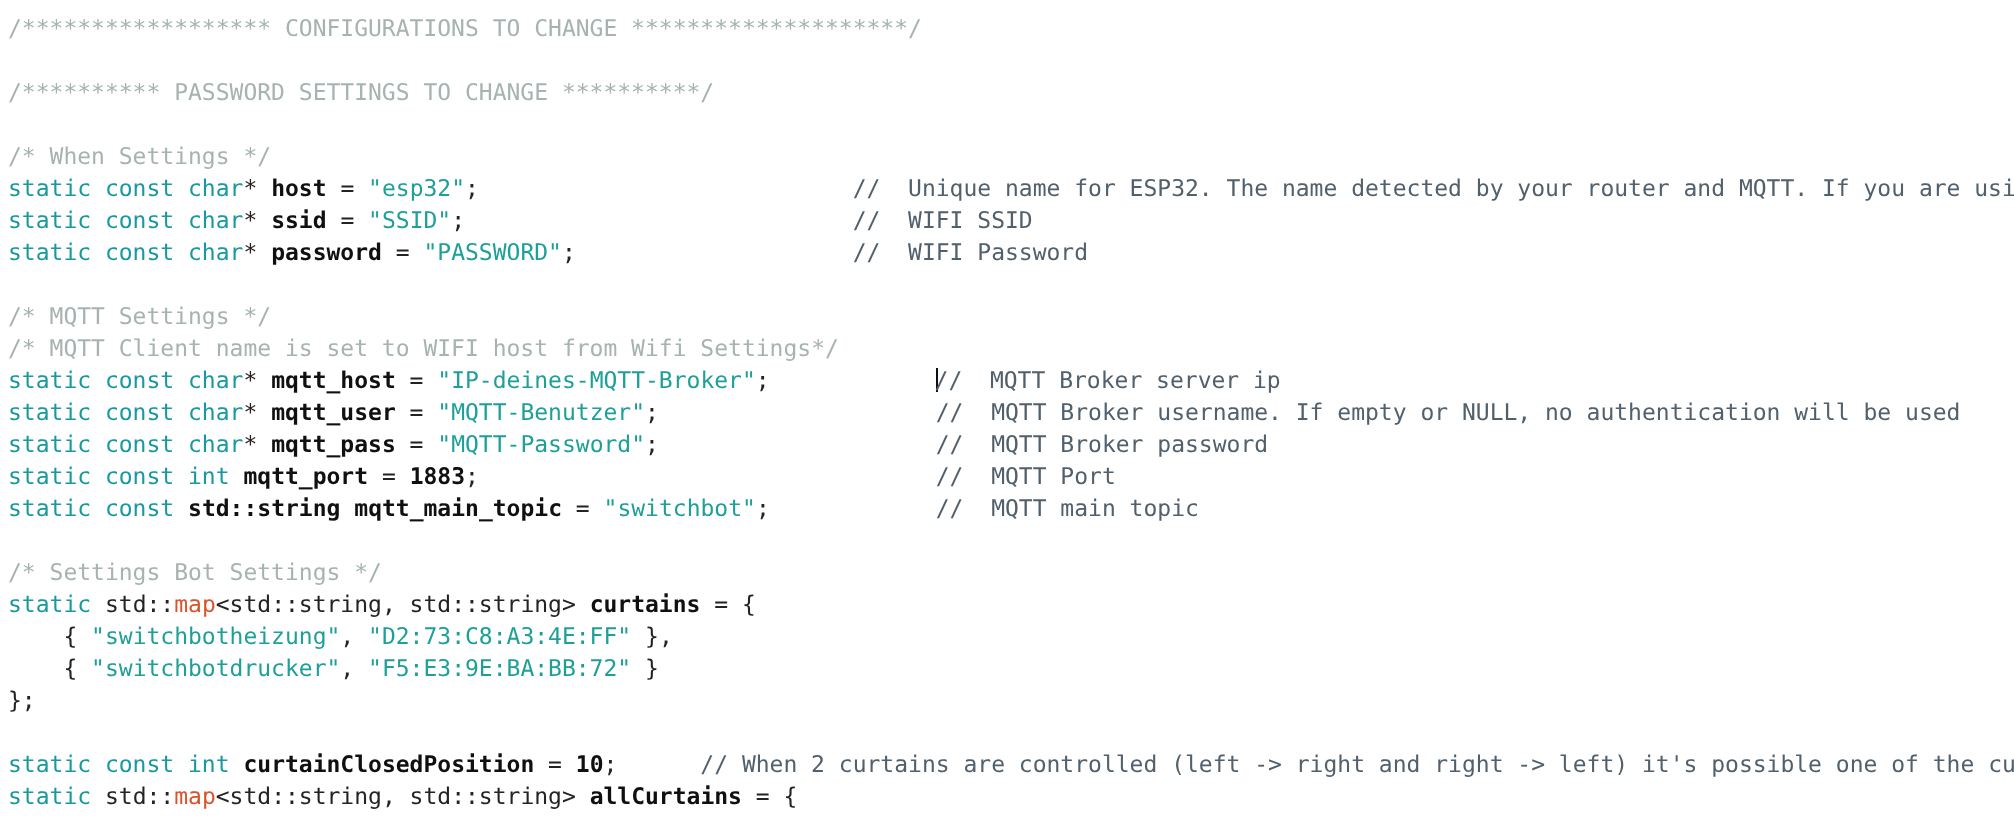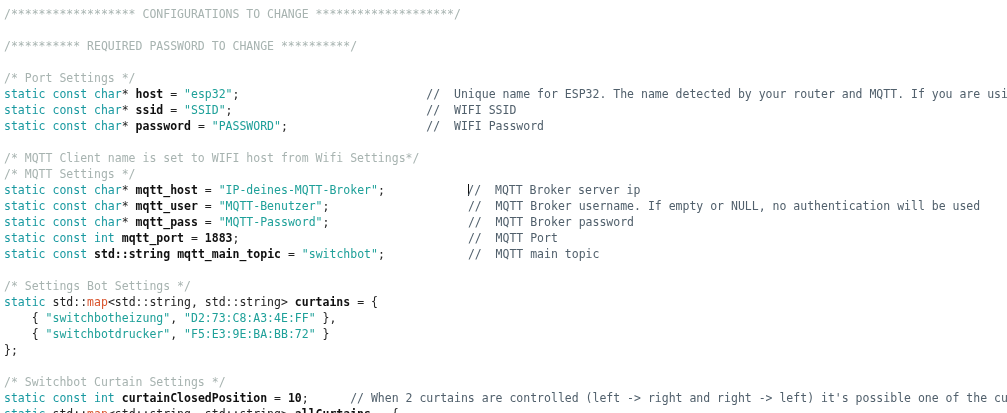--- a/index.html
+++ b/index.html
@@ -36,38 +36,37 @@
     margin-right: -2px;
   }
 </style>
 </head>
 <body>
 
 <div class="editor">
   <div class="code-area" id="code-area">
       <div class="line"><span style="color: rgb(167, 179, 176);">/****************** CONFIGURATIONS TO CHANGE ********************/</span></div>
       <div class="line"></div>
-      <div class="line"><span style="color: rgb(167, 179, 176);">/********** REQUIRED PASSWORD TO CHANGE **********/</span></div>
+      <div class="line"><span style="color: rgb(167, 179, 176);">/********** PASSWORD SETTINGS TO CHANGE **********/</span></div>
       <div class="line"></div>
-      <div class="line"><span style="color: rgb(167, 179, 176);">/* Port Settings */</span></div>
+      <div class="line"><span style="color: rgb(167, 179, 176);">/* When Settings */</span></div>
       <div class="line"><span style="color: rgb(24, 153, 160);">static const char</span><span style="color: rgb(35, 35, 35);">* </span><span style="color: rgb(16, 16, 16); font-weight: bold;">host</span><span style="color: rgb(35, 35, 35);"> = </span><span style="color: rgb(30, 160, 153);">"esp32"</span><span style="color: rgb(35, 35, 35);">;</span><span class="comment-anchor" style="left: 61ch;"><span style="color: rgb(81, 96, 108);">//  Unique name for ESP32. The name detected by your router and MQTT. If you are usi</span></span></div>
       <div class="line"><span style="color: rgb(24, 153, 160);">static const char</span><span style="color: rgb(35, 35, 35);">* </span><span style="color: rgb(16, 16, 16); font-weight: bold;">ssid</span><span style="color: rgb(35, 35, 35);"> = </span><span style="color: rgb(30, 160, 153);">"SSID"</span><span style="color: rgb(35, 35, 35);">;</span><span class="comment-anchor" style="left: 61ch;"><span style="color: rgb(81, 96, 108);">//  WIFI SSID</span></span></div>
       <div class="line"><span style="color: rgb(24, 153, 160);">static const char</span><span style="color: rgb(35, 35, 35);">* </span><span style="color: rgb(16, 16, 16); font-weight: bold;">password</span><span style="color: rgb(35, 35, 35);"> = </span><span style="color: rgb(30, 160, 153);">"PASSWORD"</span><span style="color: rgb(35, 35, 35);">;</span><span class="comment-anchor" style="left: 61ch;"><span style="color: rgb(81, 96, 108);">//  WIFI Password</span></span></div>
       <div class="line"></div>
+      <div class="line"><span style="color: rgb(167, 179, 176);">/* MQTT Settings */</span></div>
       <div class="line"><span style="color: rgb(167, 179, 176);">/* MQTT Client name is set to WIFI host from Wifi Settings*/</span></div>
-      <div class="line"><span style="color: rgb(167, 179, 176);">/* MQTT Settings */</span></div>
       <div class="line"><span style="color: rgb(24, 153, 160);">static const char</span><span style="color: rgb(35, 35, 35);">* </span><span style="color: rgb(16, 16, 16); font-weight: bold;">mqtt_host</span><span style="color: rgb(35, 35, 35);"> = </span><span style="color: rgb(30, 160, 153);">"IP-deines-MQTT-Broker"</span><span style="color: rgb(35, 35, 35);">;</span><span class="comment-anchor" style="left: 67ch;"><span class="caret" style="background: rgb(16, 16, 16);"></span><span style="color: rgb(81, 96, 108);">//  MQTT Broker server ip</span></span></div>
       <div class="line"><span style="color: rgb(24, 153, 160);">static const char</span><span style="color: rgb(35, 35, 35);">* </span><span style="color: rgb(16, 16, 16); font-weight: bold;">mqtt_user</span><span style="color: rgb(35, 35, 35);"> = </span><span style="color: rgb(30, 160, 153);">"MQTT-Benutzer"</span><span style="color: rgb(35, 35, 35);">;</span><span class="comment-anchor" style="left: 67ch;"><span style="color: rgb(81, 96, 108);">//  MQTT Broker username. If empty or NULL, no authentication will be used</span></span></div>
       <div class="line"><span style="color: rgb(24, 153, 160);">static const char</span><span style="color: rgb(35, 35, 35);">* </span><span style="color: rgb(16, 16, 16); font-weight: bold;">mqtt_pass</span><span style="color: rgb(35, 35, 35);"> = </span><span style="color: rgb(30, 160, 153);">"MQTT-Password"</span><span style="color: rgb(35, 35, 35);">;</span><span class="comment-anchor" style="left: 67ch;"><span style="color: rgb(81, 96, 108);">//  MQTT Broker password</span></span></div>
       <div class="line"><span style="color: rgb(24, 153, 160);">static const int</span><span style="color: rgb(35, 35, 35);"> </span><span style="color: rgb(16, 16, 16); font-weight: bold;">mqtt_port</span><span style="color: rgb(35, 35, 35);"> = </span><span style="color: rgb(16, 16, 16); font-weight: bold;">1883</span><span style="color: rgb(35, 35, 35);">;</span><span class="comment-anchor" style="left: 67ch;"><span style="color: rgb(81, 96, 108);">//  MQTT Port</span></span></div>
       <div class="line"><span style="color: rgb(24, 153, 160);">static const</span><span style="color: rgb(35, 35, 35);"> </span><span style="color: rgb(16, 16, 16); font-weight: bold;">std::string</span><span style="color: rgb(35, 35, 35);"> </span><span style="color: rgb(16, 16, 16); font-weight: bold;">mqtt_main_topic</span><span style="color: rgb(35, 35, 35);"> = </span><span style="color: rgb(30, 160, 153);">"switchbot"</span><span style="color: rgb(35, 35, 35);">;</span><span class="comment-anchor" style="left: 67ch;"><span style="color: rgb(81, 96, 108);">//  MQTT main topic</span></span></div>
       <div class="line"></div>
       <div class="line"><span style="color: rgb(167, 179, 176);">/* Settings Bot Settings */</span></div>
       <div class="line"><span style="color: rgb(24, 153, 160);">static</span><span style="color: rgb(35, 35, 35);"> std::</span><span style="color: rgb(217, 83, 44);">map</span><span style="color: rgb(35, 35, 35);">&lt;std::string, std::string&gt; </span><span style="color: rgb(16, 16, 16); font-weight: bold;">curtains</span><span style="color: rgb(35, 35, 35);"> = {</span></div>
       <div class="line"><span style="color: rgb(35, 35, 35);">    { </span><span style="color: rgb(30, 160, 153);">"switchbotheizung"</span><span style="color: rgb(35, 35, 35);">, </span><span style="color: rgb(30, 160, 153);">"D2:73:C8:A3:4E:FF"</span><span style="color: rgb(35, 35, 35);"> },</span></div>
       <div class="line"><span style="color: rgb(35, 35, 35);">    { </span><span style="color: rgb(30, 160, 153);">"switchbotdrucker"</span><span style="color: rgb(35, 35, 35);">, </span><span style="color: rgb(30, 160, 153);">"F5:E3:9E:BA:BB:72"</span><span style="color: rgb(35, 35, 35);"> }</span></div>
       <div class="line"><span style="color: rgb(35, 35, 35);">};</span></div>
       <div class="line"></div>
-      <div class="line"><span style="color: rgb(167, 179, 176);">/* Switchbot Curtain Settings */</span></div>
       <div class="line"><span style="color: rgb(24, 153, 160);">static const int</span><span style="color: rgb(35, 35, 35);"> </span><span style="color: rgb(16, 16, 16); font-weight: bold;">curtainClosedPosition</span><span style="color: rgb(35, 35, 35);"> = </span><span style="color: rgb(16, 16, 16); font-weight: bold;">10</span><span style="color: rgb(35, 35, 35);">;</span><span class="comment-anchor" style="left: 50ch;"><span style="color: rgb(81, 96, 108);">// When 2 curtains are controlled (left -&gt; right and right -&gt; left) it's possible one of the cur</span></span></div>
       <div class="line"><span style="color: rgb(24, 153, 160);">static</span><span style="color: rgb(35, 35, 35);"> std::</span><span style="color: rgb(217, 83, 44);">map</span><span style="color: rgb(35, 35, 35);">&lt;std::string, std::string&gt; </span><span style="color: rgb(16, 16, 16); font-weight: bold;">allCurtains</span><span style="color: rgb(35, 35, 35);"> = {</span></div>
     </div>
 </div>
 
 </body></html>

